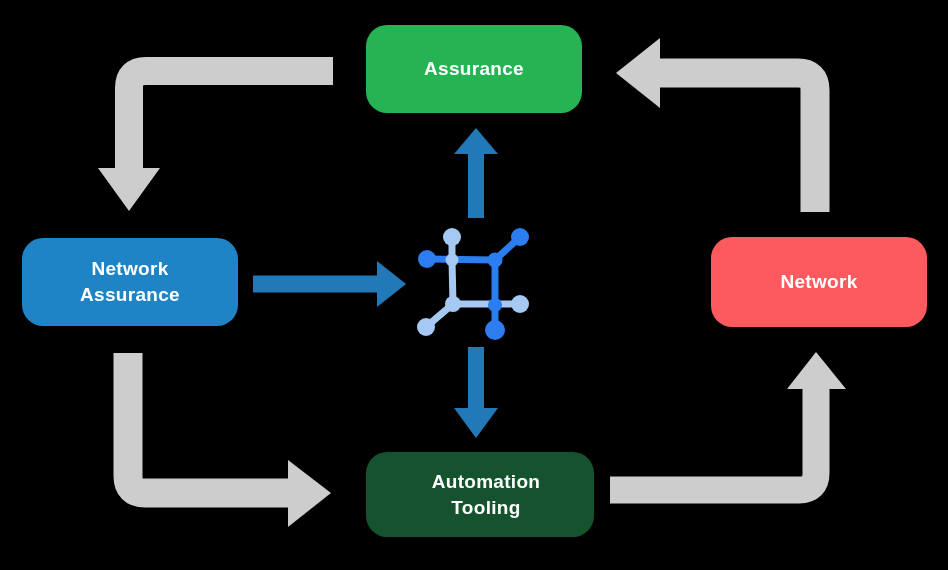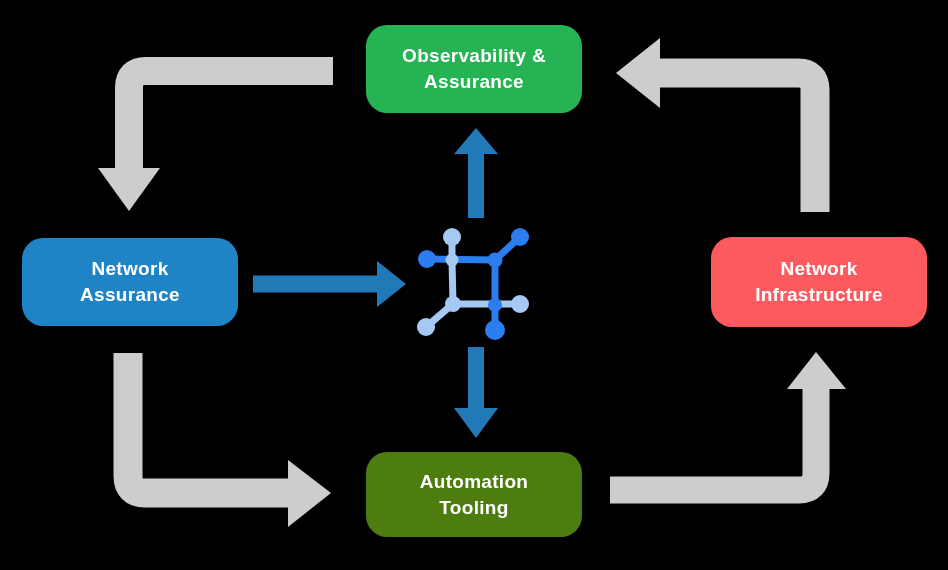--- a/index.html
+++ b/index.html
@@ -100,32 +100,30 @@
       <circle cx="85" cy="115" r="10" fill="#2b7df0"></circle>
       <circle cx="85" cy="45" r="7.5" fill="#2b7df0"></circle>
       <circle cx="85" cy="90" r="7" fill="#2b7df0"></circle>
 
       <circle cx="42" cy="45" r="6.5" fill="#a6c9f3"></circle>
       <circle cx="43" cy="89" r="8" fill="#a6c9f3"></circle>
     </g>
   </svg>
 
   <div class="node" id="node-observability" style="background-color: rgb(37, 179, 83);">
-    <span>Observability &amp;</span>
     <span>Assurance</span>
   </div>
 
   <div class="node" id="node-operations" style="background-color: rgb(30, 132, 198);">
     <span>Network</span>
     <span>Assurance</span>
   </div>
 
   <div class="node" id="node-infrastructure" style="background-color: rgb(252, 90, 94);">
     <span>Network</span>
-    <span>Infrastructure</span>
   </div>
 
-  <div class="node" id="node-automation" style="background-color: #4d7c0f;">
+  <div class="node" id="node-automation" style="background-color: #14532d; padding-left: 12px;">
     <span>Automation</span>
     <span>Tooling</span>
   </div>
 
 </div>
 
 </body></html>

